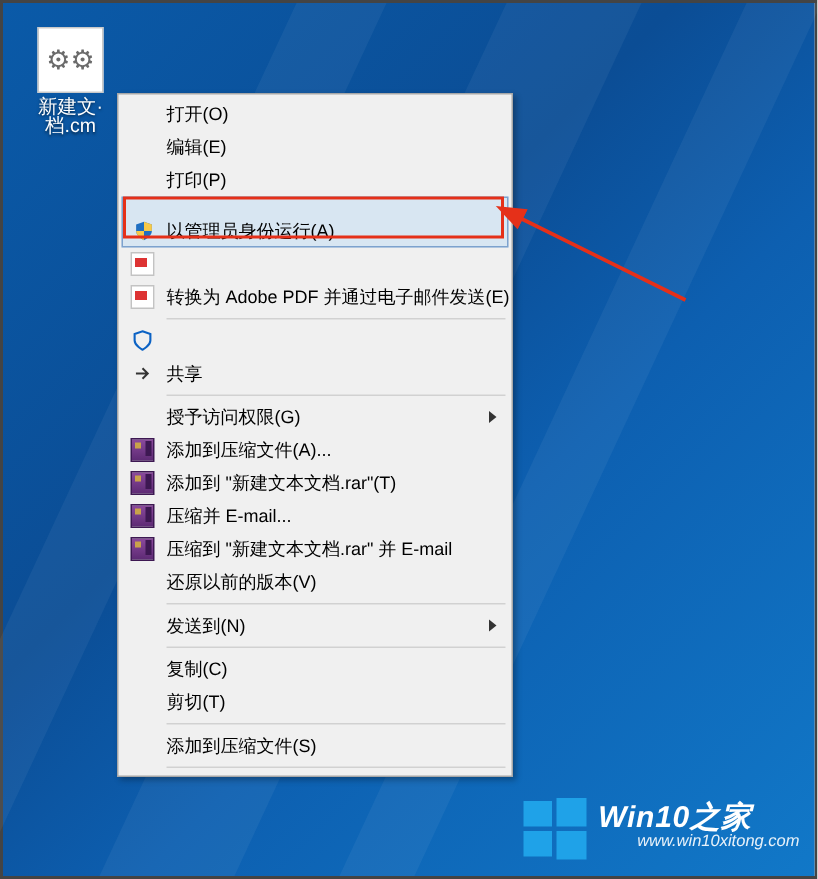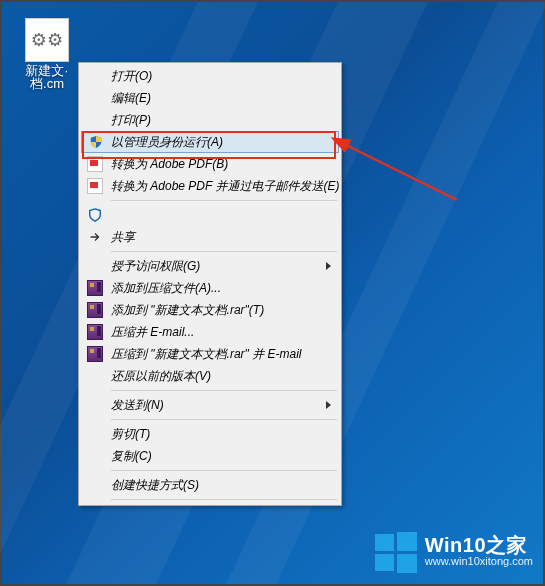--- a/index.html
+++ b/index.html
@@ -9,46 +9,46 @@
   .beam{position:absolute;background:rgba(255,255,255,0.05);transform:skewX(-25deg);}
   .b1{left:60px;top:0;width:60px;height:100%;}
   .b2{left:200px;top:0;width:90px;height:100%;}
   .b3{left:360px;top:0;width:50px;height:100%;}
   
   .dicon{position:absolute;left:18px;top:16px;width:54px;text-align:center;color:#fff;}
   .dicon .thumb{width:42px;height:42px;margin:0 auto 2px;background:#fff;border:1px solid #c9c9c9;display:flex;align-items:center;justify-content:center;}
   .dicon .gears{font-size:18px;color:#6b6b6b;}
   .dicon .lbl{font-size:13px;line-height:13px;text-shadow:0 1px 2px rgba(0,0,0,.6);word-break:break-all;}
   
-  .menu{position:absolute;left:76px;top:60px;width:258px;background:#f0f0f0;border:1px solid #a7a7a7;box-shadow:2px 2px 4px rgba(0,0,0,.3);padding:2px 2px;font-style:italic;}
+  .menu{position:absolute;left:76px;top:60px;width:258px;background:#f0f0f0;border:1px solid #a7a7a7;box-shadow:2px 2px 4px rgba(0,0,0,.3);padding:2px 2px;}
   .mitem{display:flex;align-items:center;height:22px;padding:0 18px 0 30px;position:relative;color:#000;white-space:nowrap;}
-  .mitem.highlight{background:#d8e6f2;border:1px solid #7da2ce;height:20px;padding:0 17px 0 29px;}
+  .mitem.highlight{background:#d8e6f2;border:1px solid #7da2ce;height:20px;padding:12px 17px 0 29px;}
   .mitem .ico{position:absolute;left:6px;width:16px;height:16px;display:flex;align-items:center;justify-content:center;}
   .mitem .arrow{position:absolute;right:8px;width:0;height:0;border-left:5px solid #333;border-top:4px solid transparent;border-bottom:4px solid transparent;}
   .sep{height:0;border-top:1px solid #d1d1d1;margin:3px 2px 3px 30px;}
   .redbox{position:absolute;border:2px solid #e53019;pointer-events:none;}
   
   .shield{width:14px;height:14px;}
   .shield svg{display:block;}
   .pdf{width:14px;height:14px;background:#fff;border:1px solid #c3c3c3;position:relative;}
   .pdf::after{content:"";position:absolute;left:2px;top:3px;width:8px;height:6px;background:#d33;}
   .wdef{width:14px;height:14px;}
   .rar{width:14px;height:14px;background:linear-gradient(#8b4a9c,#5d2a74);border:1px solid #3d1852;position:relative;}
   .rar::before{content:"";position:absolute;left:2px;top:2px;width:4px;height:4px;background:#c9a24a;}
   .rar::after{content:"";position:absolute;right:1px;top:1px;width:4px;height:10px;background:#3d1852;}
   
   .redarrow{position:absolute;}
   .redarrow svg{overflow:visible;}
   
   .wm{position:absolute;right:10px;bottom:8px;display:flex;align-items:center;color:#fff;}
   .wm .logo{width:46px;height:46px;margin-right:6px;}
   .wm .logo svg{display:block;}
-  .wm .txt{line-height:16px;}
+  .wm .txt{line-height:16px;font-style:italic;}
   .wm .t1{font-size:20px;font-weight:600;letter-spacing:.5px;}
-  .wm .t2{font-size:11px;opacity:.9;}
+  .wm .t2{font-size:11px;opacity:.9;margin-left:26px;}
 </style>
 </head>
 <body>
 
 <div class="frame">
   <div class="desktop">
     <div class="beam b1"></div>
     <div class="beam b2"></div>
     <div class="beam b3"></div>
 
@@ -77,21 +77,20 @@
               <path d="M8 1 L14 3 V8 H8 Z" fill="#f7c948"></path>
               <path d="M2 8 H8 V15 C8 15 2 12 2 8 Z" fill="#f7c948"></path>
             </svg>
         </span>
         <span>以管理员身份运行(A)</span>
       </div>
       <div class="mitem">
         <span class="ico">
             <span class="pdf"></span>
           </span>
-        <span>转换为 Adobe PDF(B)</span>
       </div>
       <div class="mitem">
         <span class="ico">
             <span class="pdf"></span>
           </span>
         <span>转换为 Adobe PDF 并通过电子邮件发送(E)</span>
       </div>
       <div class="sep"></div>
       <div class="mitem">
         <span class="ico wdef">
@@ -140,28 +139,28 @@
       <div class="mitem">
           <span>还原以前的版本(V)</span>
         </div>
       <div class="sep"></div>
       <div class="mitem">
         <span>发送到(N)</span>
         <span class="arrow"></span>
       </div>
       <div class="sep"></div>
       <div class="mitem">
-          <span>剪切(T)</span>
+          <span>复制(C)</span>
         </div>
       <div class="mitem">
-          <span>复制(C)</span>
+          <span>剪切(T)</span>
         </div>
       <div class="sep"></div>
       <div class="mitem">
-          <span>创建快捷方式(S)</span>
+          <span>添加到压缩文件(S)</span>
         </div>
       <div class="sep"></div>
     </div>
 
     <div class="redbox" style="left:80px;top:129px;width:250px;height:24px;"></div>
 
     <div class="redarrow" style="left:330px;top:130px;">
       <svg width="140" height="80">
         <defs>
           <marker id="ah" markerWidth="10" markerHeight="10" refX="2" refY="3" orient="auto">

